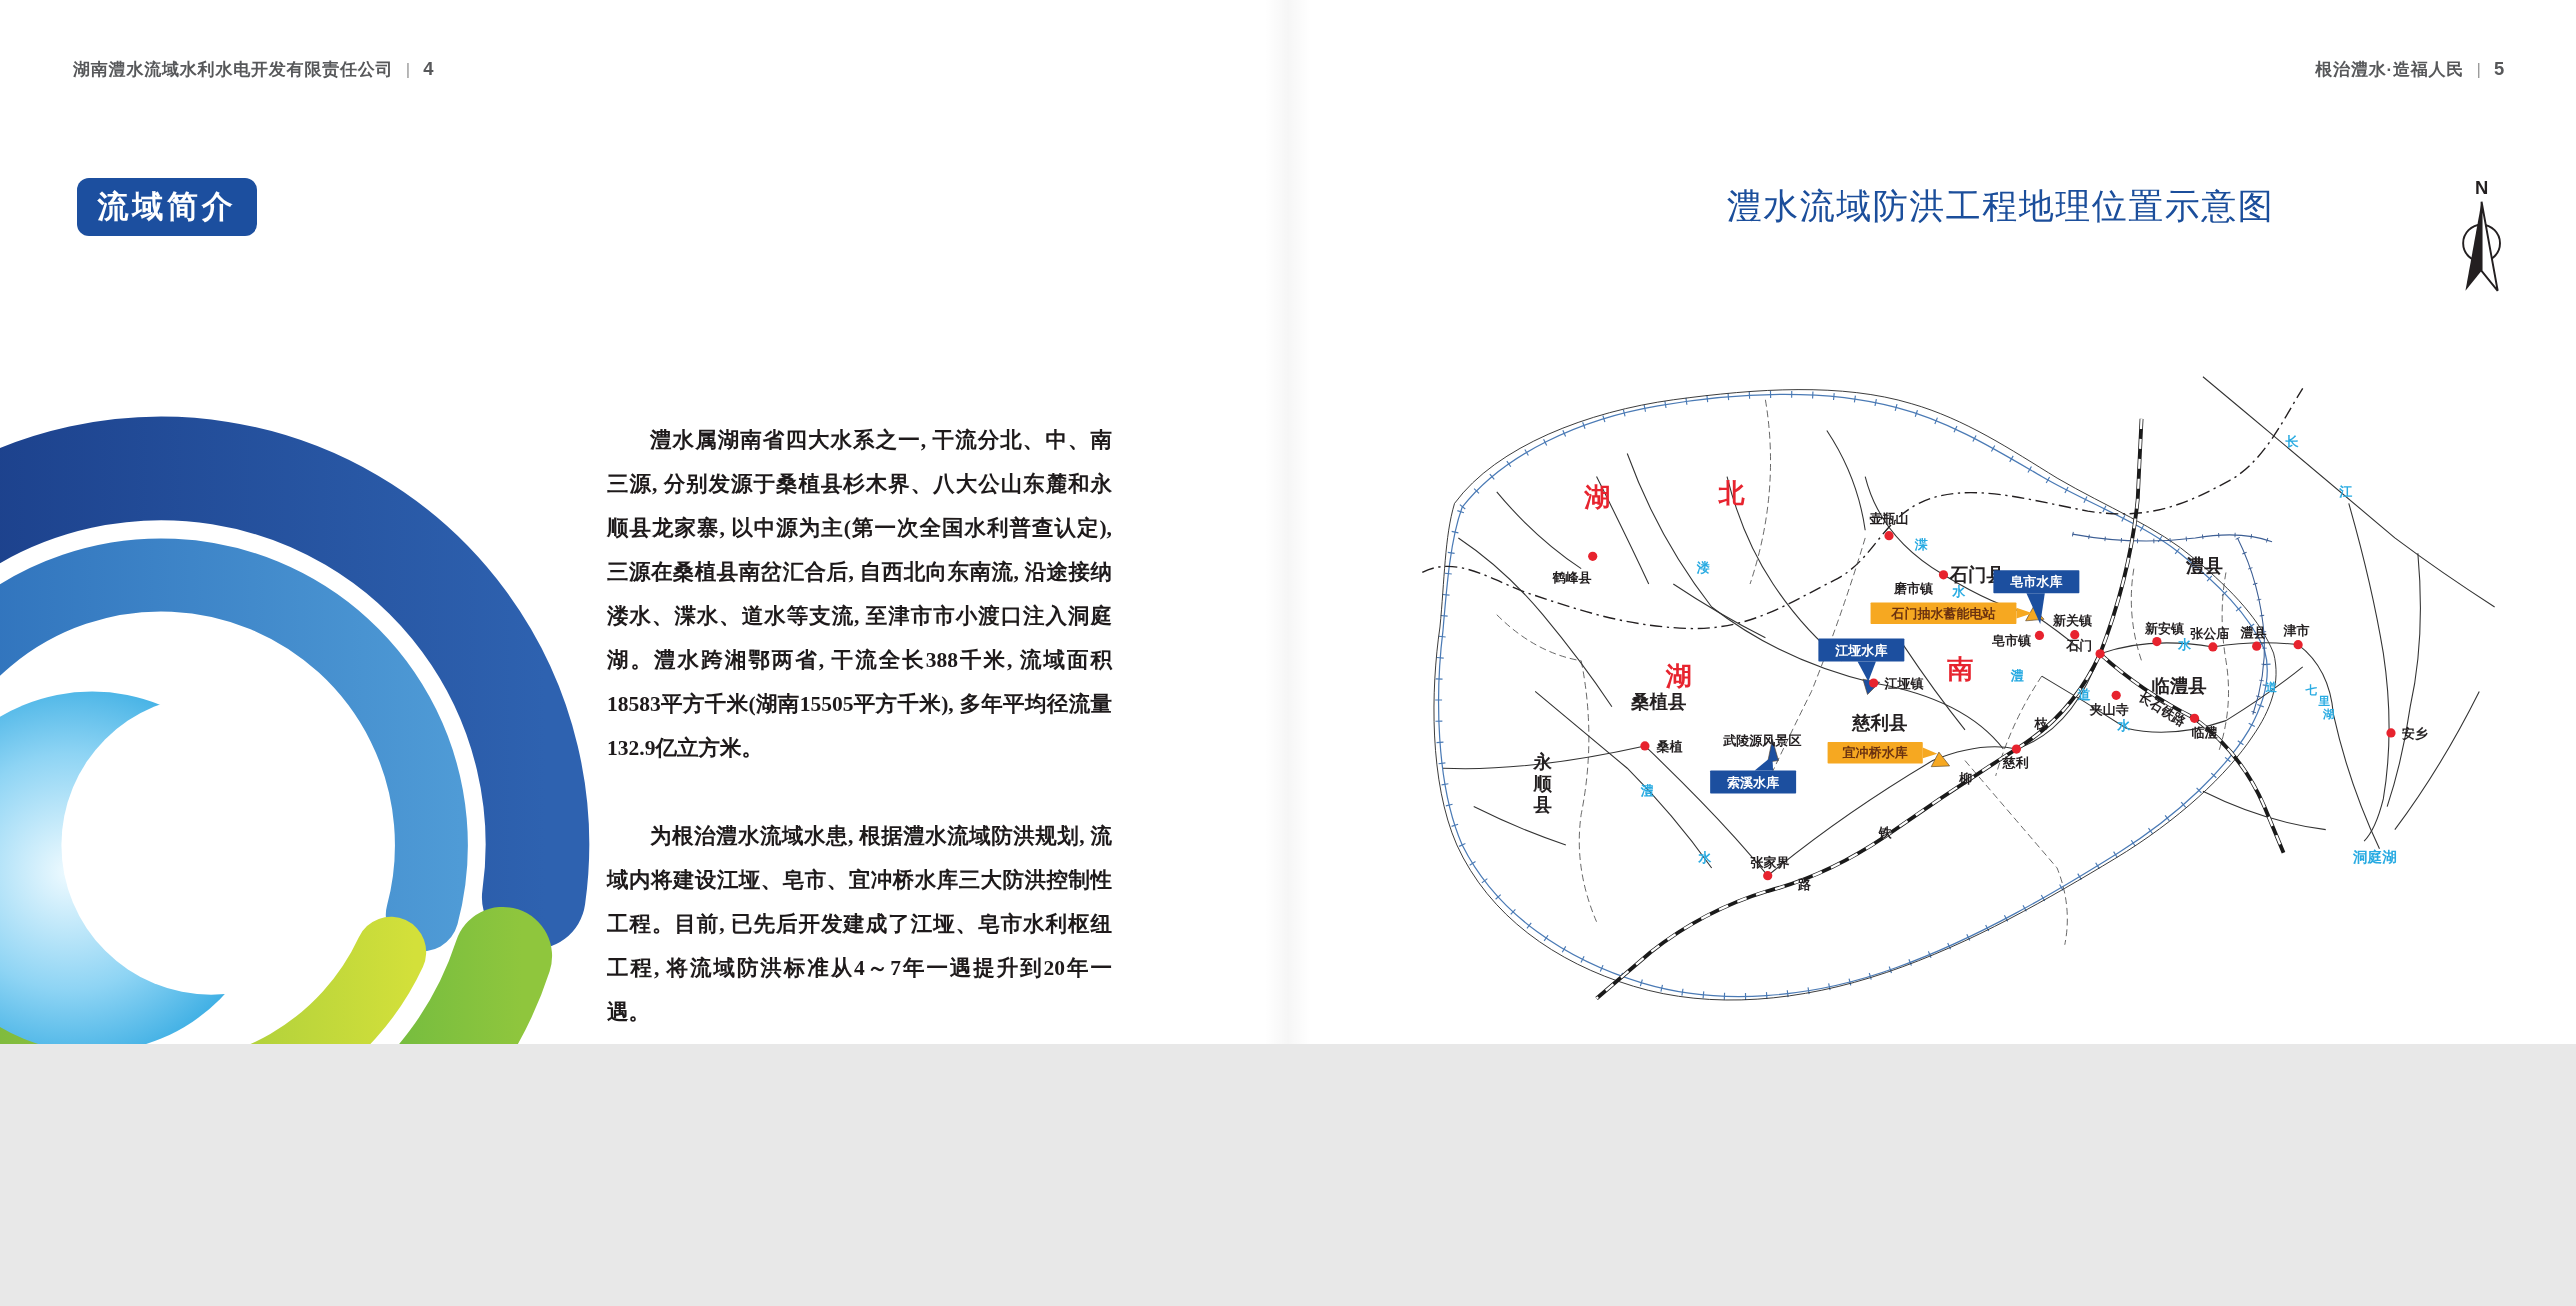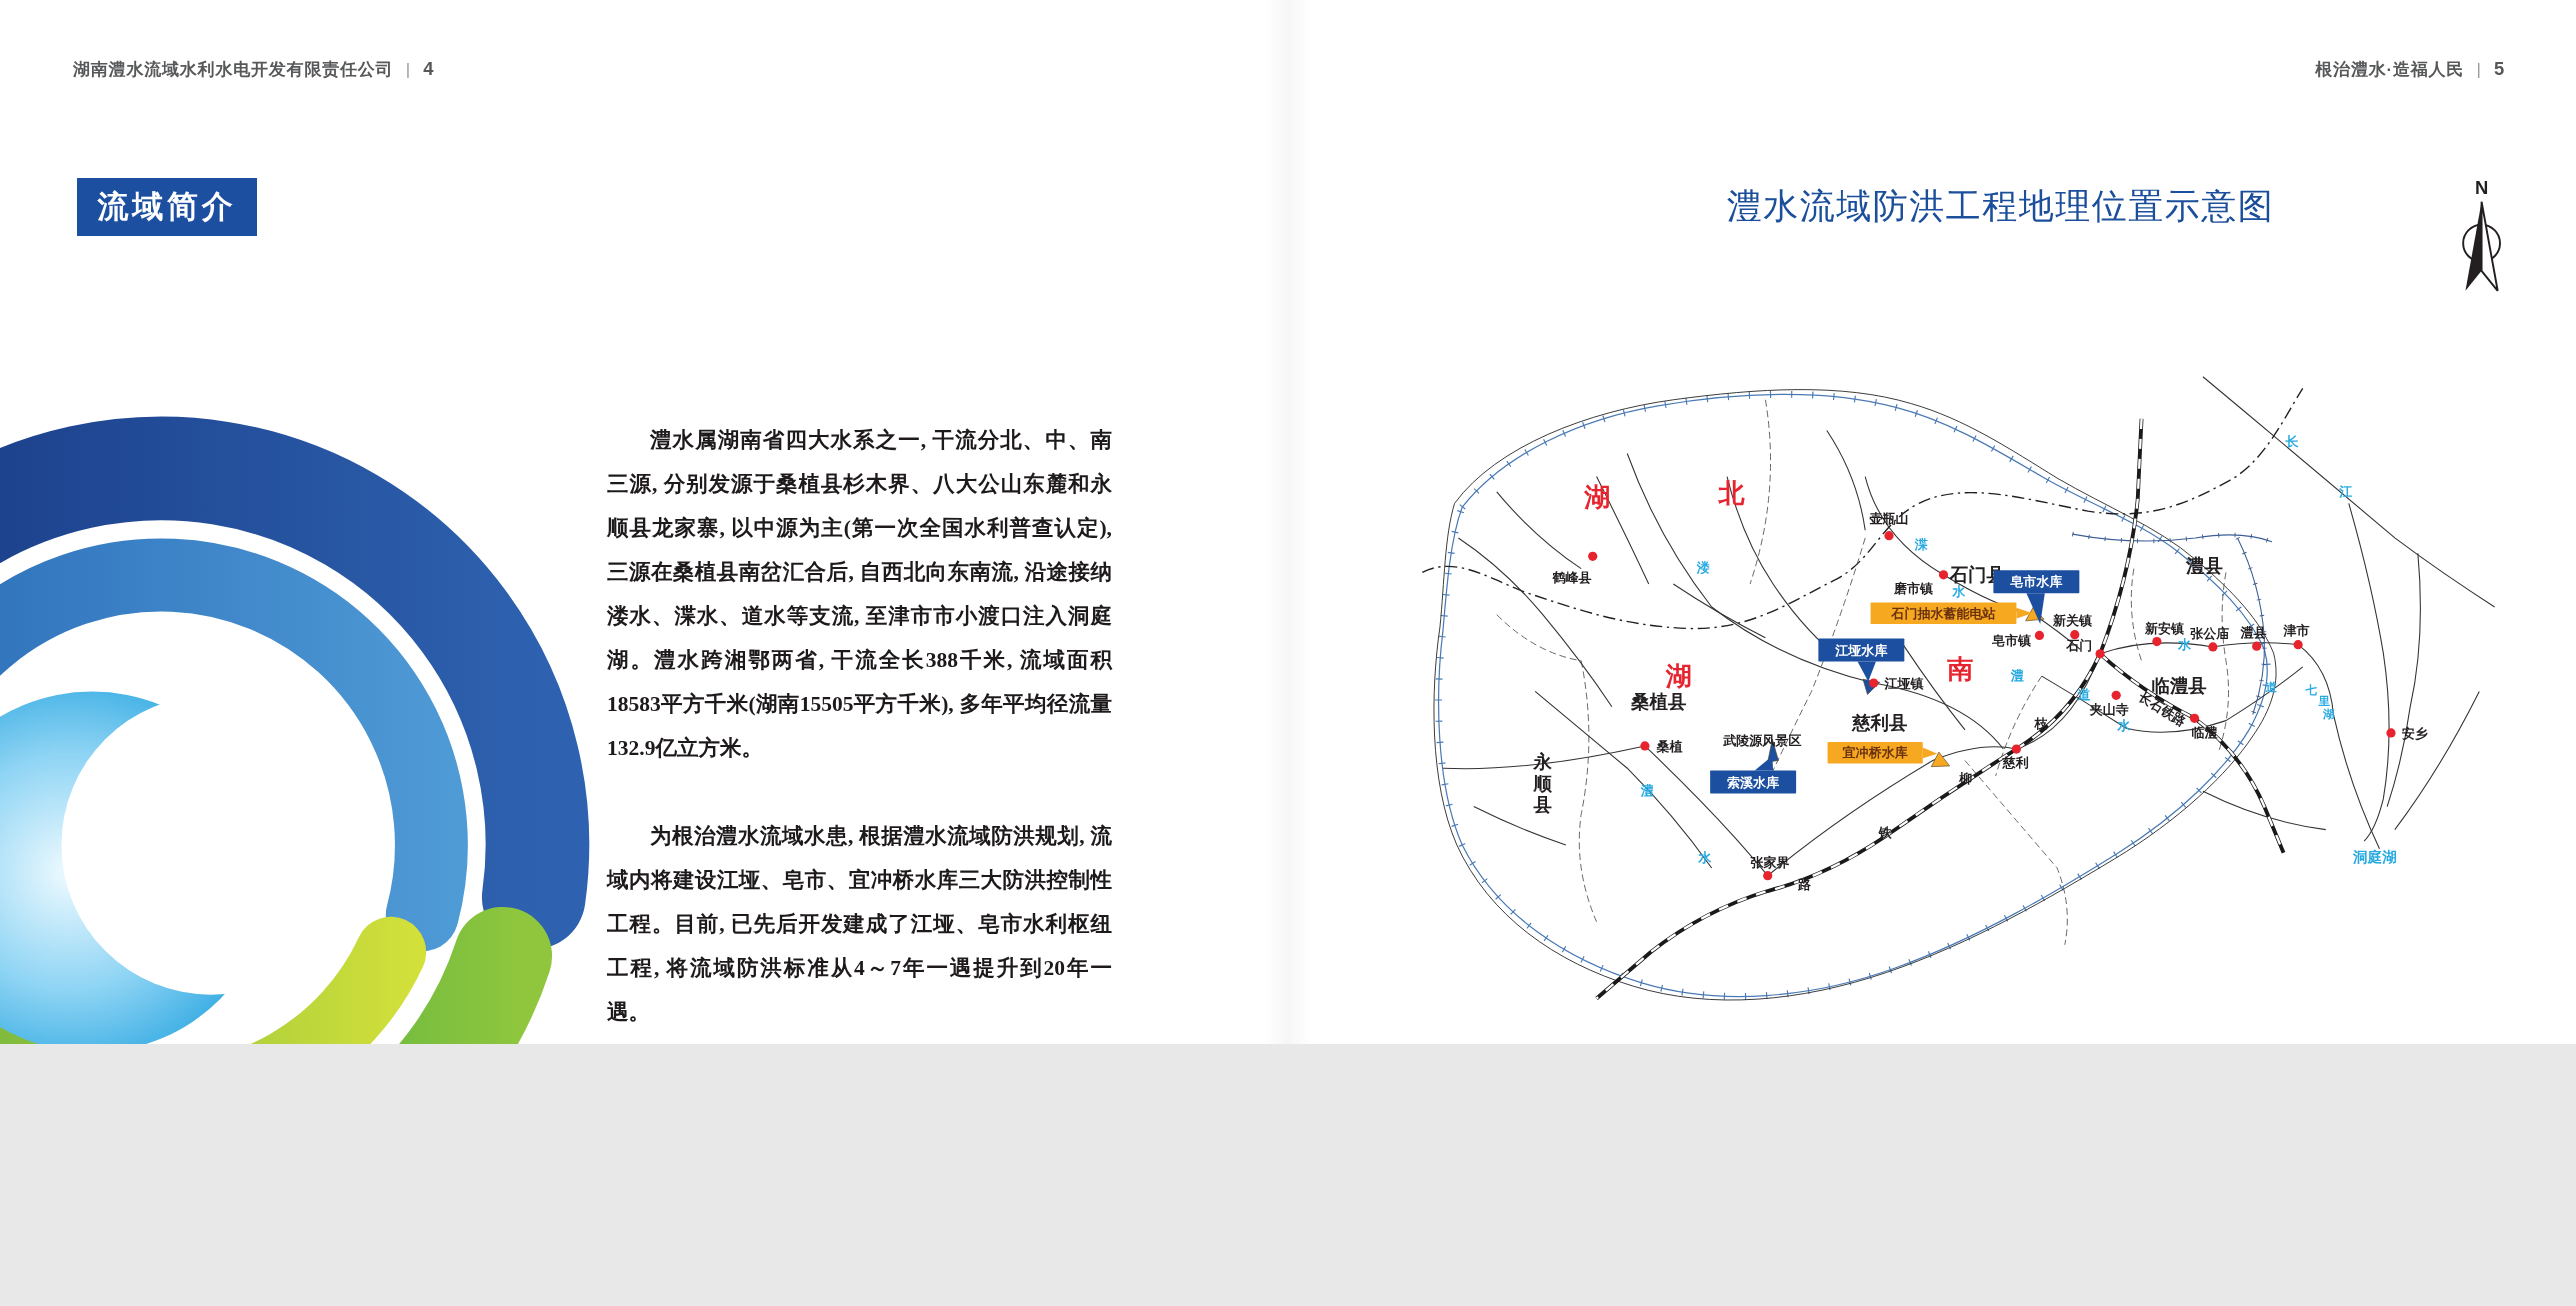--- a/index.html
+++ b/index.html
@@ -9,21 +9,21 @@
   #gutter{position:absolute;left:1265px;top:0;width:46px;height:100%;
     background:linear-gradient(90deg,rgba(0,0,0,0) 0%,rgba(0,0,0,0.035) 50%,rgba(0,0,0,0) 100%);}
   
   .hdr{position:absolute;top:58px;font-size:17px;font-weight:bold;color:#57585a;letter-spacing:0.8px;}
   #hdr-left{left:73px;}
   #hdr-right{right:71px;text-align:right;}
   .hdr .sep{color:#9b9b9b;font-weight:normal;margin:0 12.3px;}
   .hdr .pg{font-size:18.4px;}
   
   #section-tag{position:absolute;left:77px;top:178px;width:180px;height:58px;background:#1c4f9f;
-    color:#fff;font-size:31px;font-weight:bold;letter-spacing:3.8px;display:flex;align-items:center;justify-content:center;}
+    color:#fff;font-size:31px;font-weight:bold;letter-spacing:3.8px;display:flex;align-items:center;justify-content:center;border-radius:12px;}
   #body-text{position:absolute;left:607px;top:418px;width:505px;font-family:"Liberation Serif",serif;
     font-size:21.5px;line-height:44px;font-weight:bold;color:#1e1a1b;text-align:justify;}
   #body-text p{margin:0 0 44px 0;text-indent:2em;}
   
   #map-title{position:absolute;left:1682px;top:183px;width:637px;text-align:center;
     font-size:35px;font-weight:normal;color:#1b4e9b;letter-spacing:1.5px;}
   #map-svg{position:absolute;left:1420px;top:177px;width:1113px;height:1098px;}
   
   #legend{position:absolute;left:2069px;top:1090px;width:388px;height:150px;border:1.5px solid #231f20;
     display:flex;background:#fff;margin-top:48px;}

